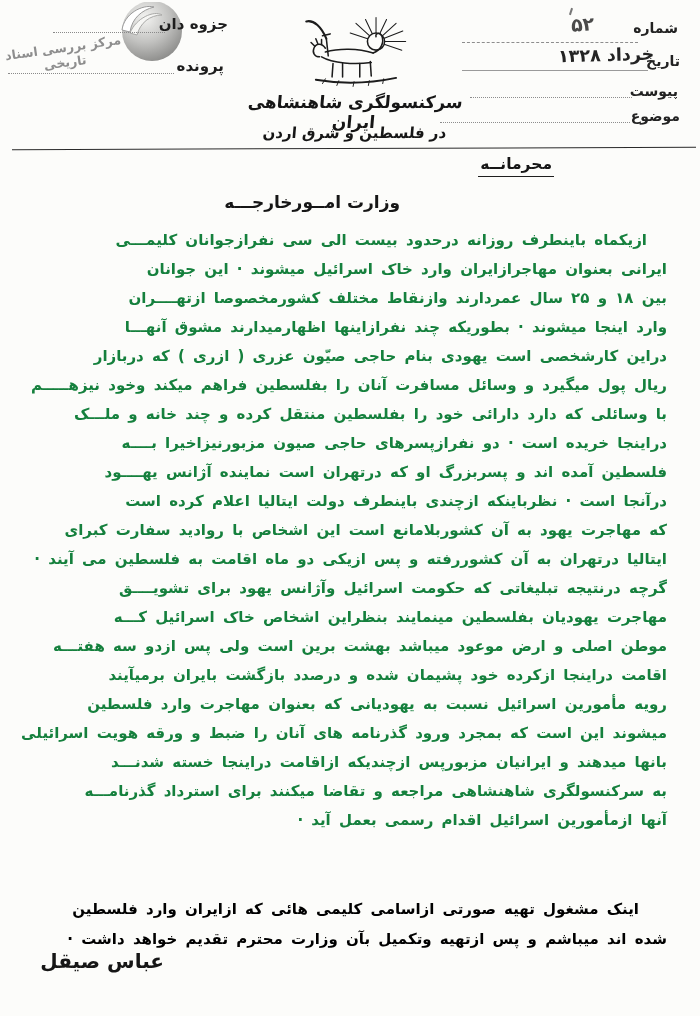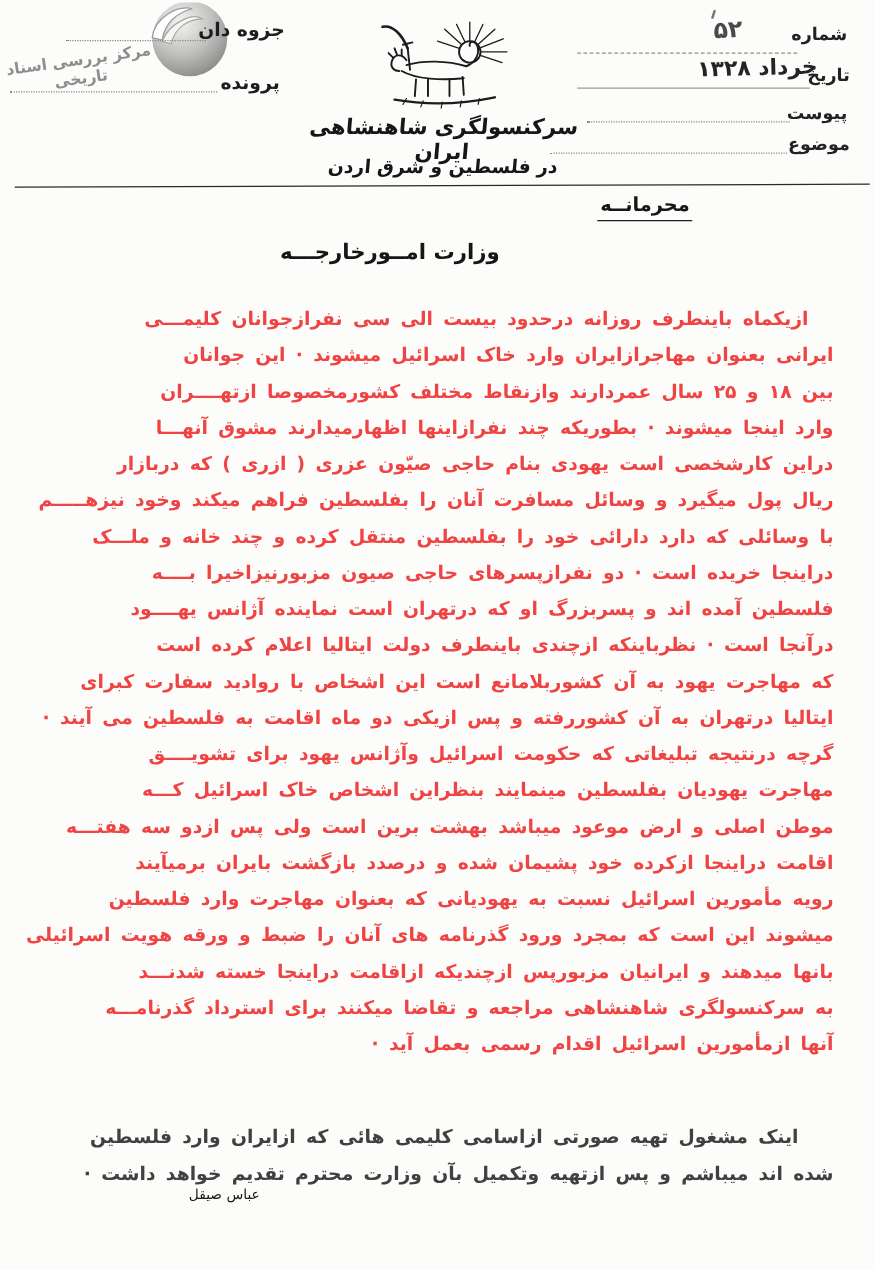--- a/index.html
+++ b/index.html
@@ -46,28 +46,28 @@
 
   
   .rule{position:absolute;top:148px;left:12px;width:684px;height:0;
         border-top:1.8px solid #2a2a2a;transform:rotate(-0.2deg);}
   .classification{position:absolute;top:155px;right:146px;font-size:15.5px;font-weight:bold;
         padding:0 2px 3px 2px;border-bottom:1.7px solid #1e1e1e;}
   .recipient{position:absolute;top:192px;right:300px;font-size:17px;font-weight:bold;
         letter-spacing:1px;margin-left:44px;}
 
   
-  .body-text{position:absolute;top:241px;right:33px;left:26px;font-size:15px;
-        line-height:29px;text-align:right;font-weight:bold;color:#ef4444;word-spacing:3px;}
+  .body-text{position:absolute;top:226px;right:33px;left:26px;font-size:15px;
+        line-height:29px;text-align:right;font-weight:bold;color:#15803d;word-spacing:3px;}
   .body-line{white-space:nowrap;}
   .indent{padding-right:20px;}
   .closing-text{position:absolute;top:894px;right:33px;left:26px;font-size:15px;
-        line-height:30px;text-align:right;font-weight:bold;color:#404040;word-spacing:3px;}
+        line-height:30px;text-align:right;font-weight:bold;color:#000000;word-spacing:3px;}
   .indent2{padding-right:28px;}
-  .signature{position:absolute;top:949px;right:492px;font-size:11px;font-weight:normal;}
+  .signature{position:absolute;top:949px;right:536px;font-size:20px;font-weight:bold;}
 </style>
 </head>
 <body>
 
 <div class="page">
 
   <div class="wm-logo">
     <svg viewBox="0 0 92 64" width="92" height="64">
       <defs>
         <radialGradient id="sph" cx="38%" cy="28%" r="75%">

